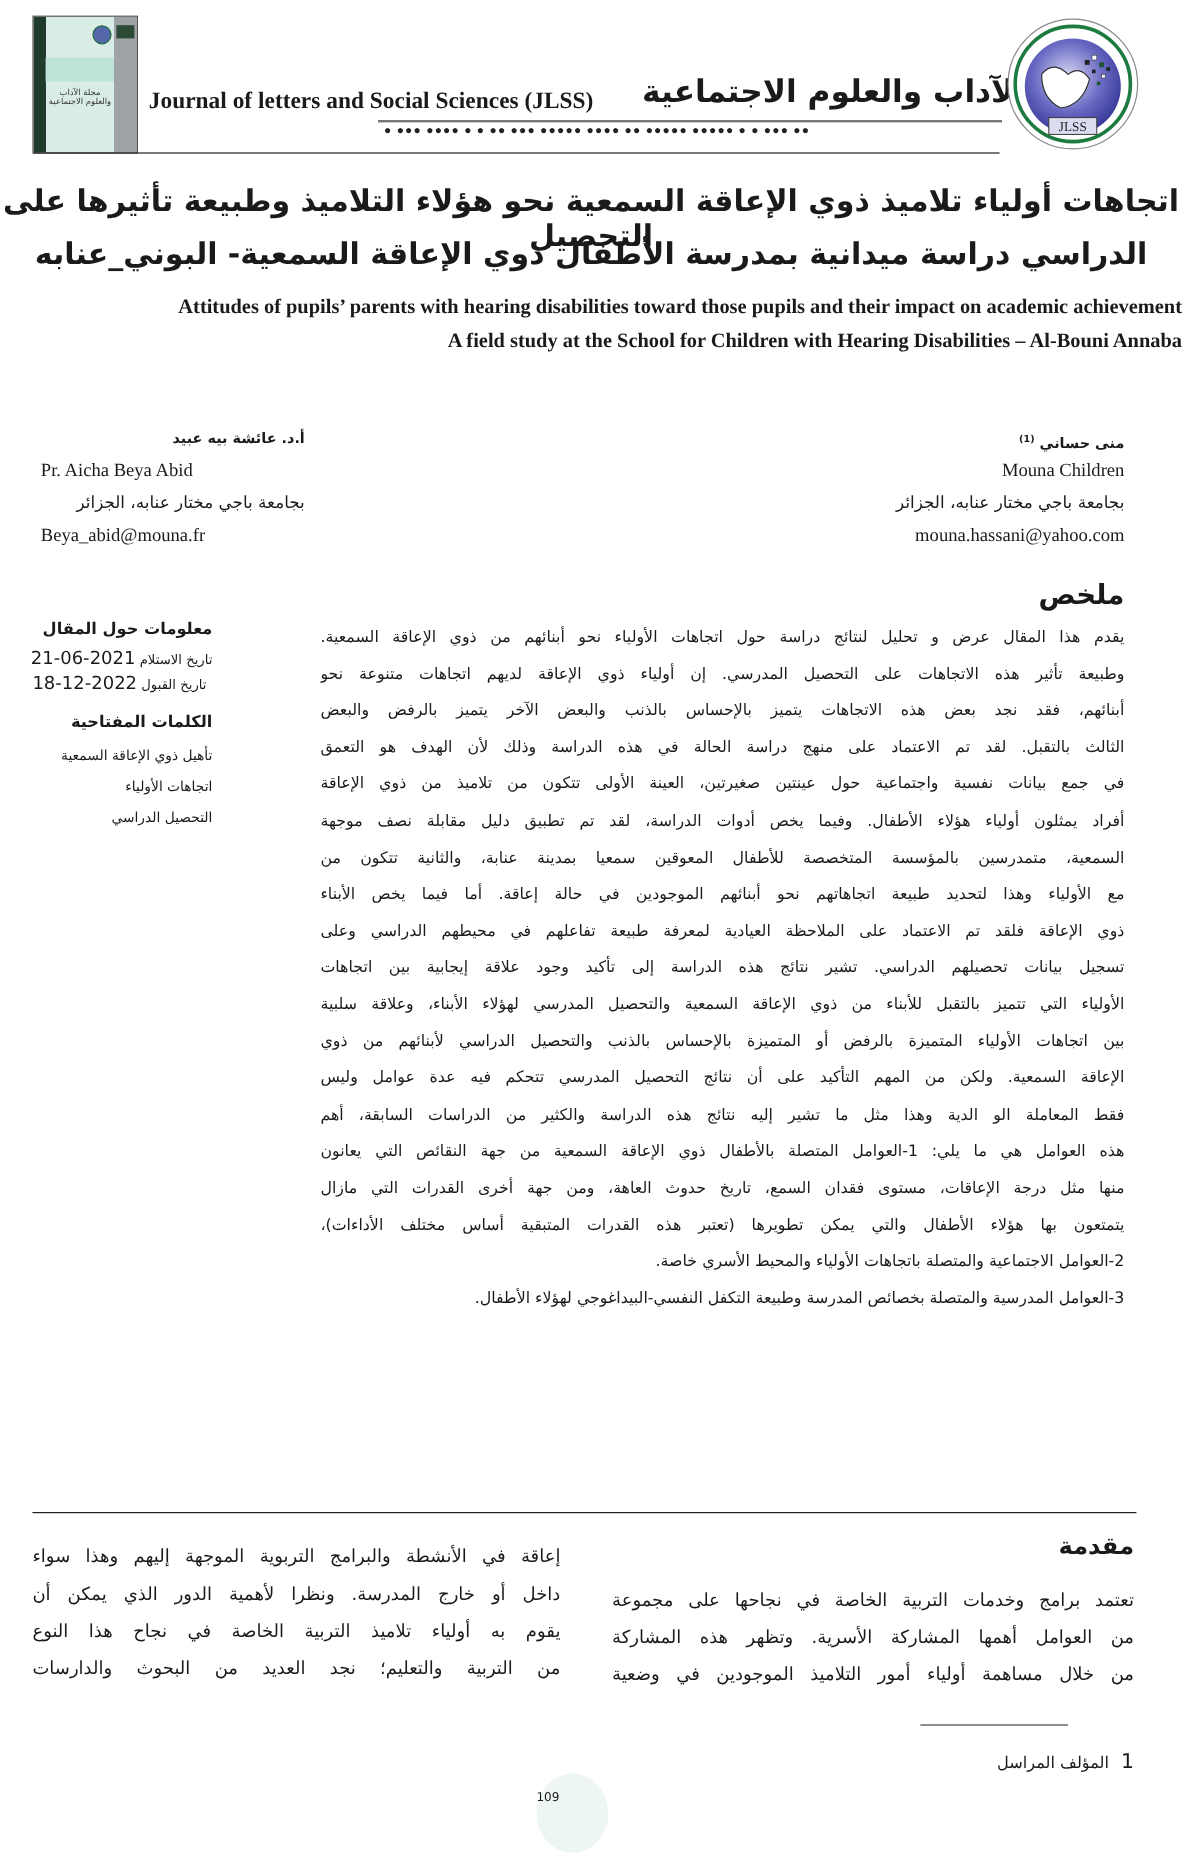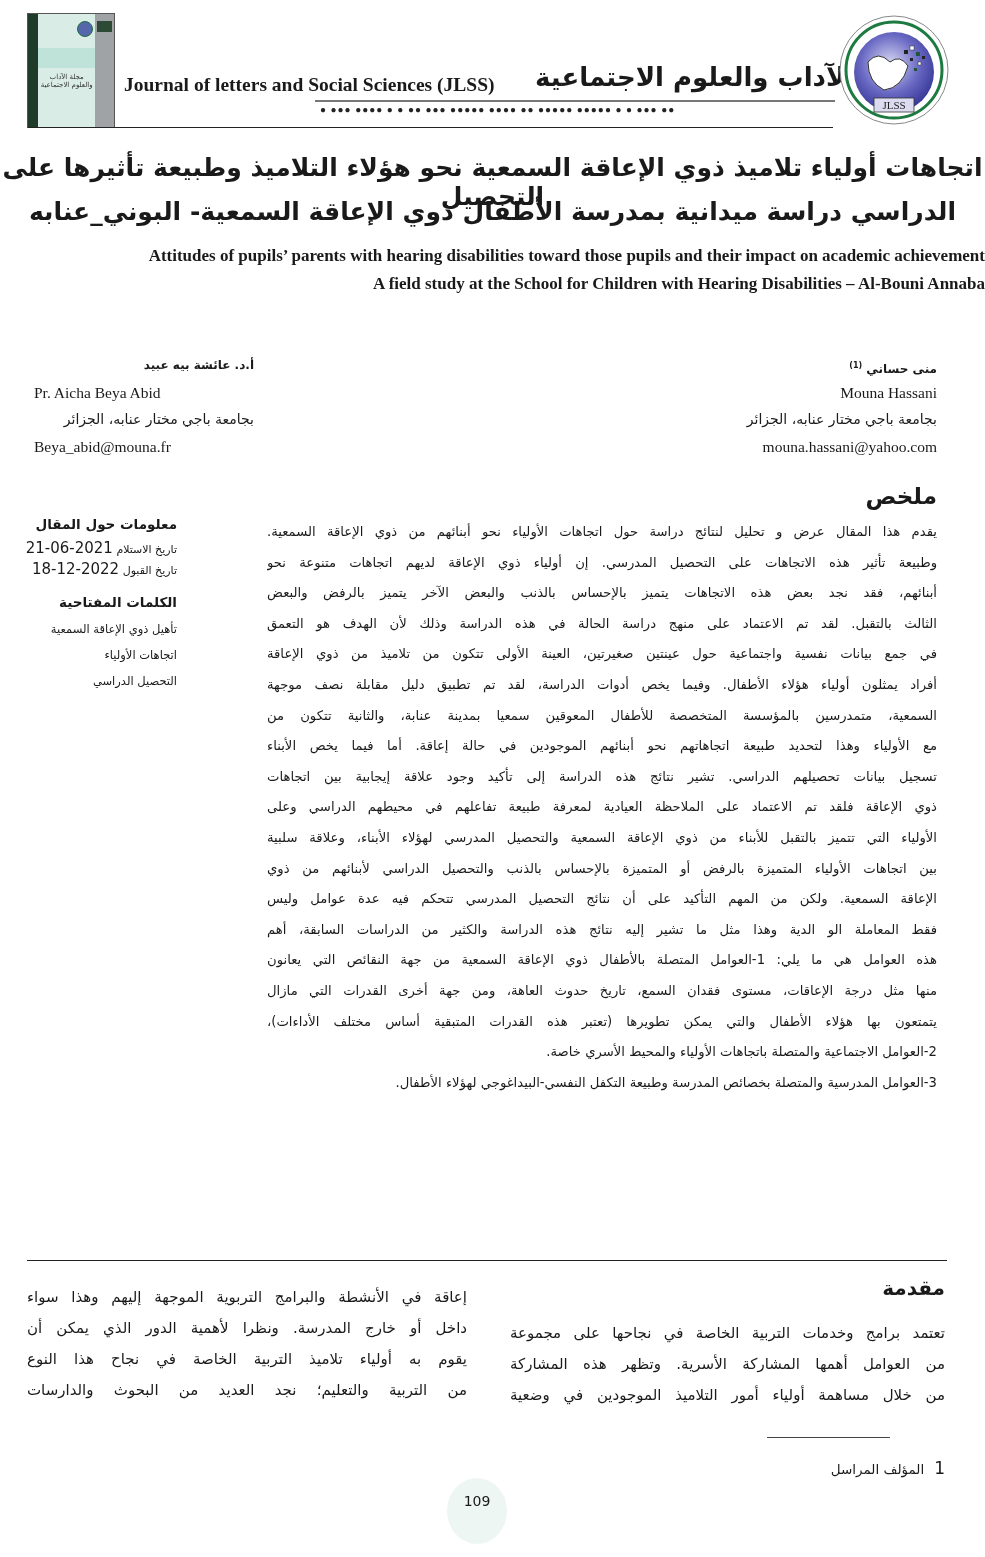--- a/index.html
+++ b/index.html
@@ -40,38 +40,38 @@
 
   
   #abstract-head { right: 48px; top: 483px; font-size: 23px; font-weight: bold; direction: rtl; font-family: "DejaVu Sans", sans-serif; }
   #abstract { right: 48px; top: 517px; width: 670px; direction: rtl; text-align: justify; font-family: "DejaVu Sans", sans-serif; font-size: 13.2px; }
   #abstract .ln { height: 30.6px; line-height: 30.6px; white-space: nowrap; overflow: hidden; text-align-last: justify; }
   #abstract .ln.last { text-align-last: right; }
 
   
   #side { left: 27px; top: 510px; width: 150px; direction: rtl; text-align: left; font-family: "DejaVu Sans", sans-serif; }
   .side-head { font-size: 13.5px; font-weight: bold; height: 28px; line-height: 28px; text-align: right; }
-  .side-row { font-size: 11px; height: 21px; line-height: 21px; text-align: right; white-space: nowrap; }
+  .side-row { font-size: 11px; height: 21px; line-height: 21px; white-space: nowrap; }
   .side-row .val { font-size: 15px; }
   .side-kw { font-size: 11.5px; height: 26px; line-height: 26px; text-align: right; white-space: nowrap; }
 
   #divider { left: 27px; top: 1260px; width: 920px; height: 1px; background: #222; }
 
   
   #intro-head { right: 40px; top: 1276px; font-size: 20px; font-weight: bold; direction: rtl; font-family: "DejaVu Sans", sans-serif; }
   .col { direction: rtl; font-family: "DejaVu Sans", sans-serif; font-size: 15px; }
   .col .ln { height: 31px; line-height: 31px; white-space: nowrap; text-align-last: justify; text-align: justify; overflow: hidden; }
   #intro-right { right: 40px; top: 1318px; width: 435px; }
   #intro-left { left: 27px; top: 1282px; width: 440px; }
 
   #fn-line { left: 767px; top: 1437px; width: 123px; height: 1px; background: #444; }
   #footnote { right: 40px; top: 1458px; direction: rtl; font-family: "DejaVu Sans", sans-serif; font-size: 13.5px; white-space: nowrap; }
   #footnote .num { font-size: 17px; margin-left: 10px; }
   #page-circle { left: 447px; top: 1478px; width: 60px; height: 66px; border-radius: 50%; background: #eef6f3; }
-  #page-num { left: 447px; top: 1493px; width: 60px; text-align: center; font-size: 14px; font-family: "DejaVu Sans", sans-serif; }
+  #page-num { left: 447px; top: 1493px; width: 60px; text-align: left; font-size: 10px; font-family: "DejaVu Sans", sans-serif; }
 </style>
 </head>
 <body>
 
 <div id="cover" class="abs">
   <div class="band"></div>
   <div class="seal"></div>
   <div class="tag"></div>
   <div class="title">مجلة الآداب والعلوم الاجتماعية</div>
 </div>
@@ -104,21 +104,21 @@
   <text x="56" y="99" text-anchor="middle" font-family="Liberation Serif, serif" font-size="11" fill="#222">JLSS</text>
 </svg>
 
 <div id="title-ar-1" class="abs ar-title">اتجاهات أولياء تلاميذ ذوي الإعاقة السمعية نحو هؤلاء التلاميذ وطبيعة تأثيرها على التحصيل</div>
 <div id="title-ar-2" class="abs ar-title">الدراسي دراسة ميدانية بمدرسة الأطفال ذوي الإعاقة السمعية- البوني_عنابه</div>
 <div id="title-en-1" class="abs en-title">Attitudes of pupils’ parents with hearing disabilities toward those pupils and their impact on academic achievement</div>
 <div id="title-en-2" class="abs en-title">A field study at the School for Children with Hearing Disabilities – Al-Bouni Annaba</div>
 
 <div id="a1" class="abs auth auth-block">
   <div class="rtl auth-ar-name"><span>منى حساني</span> <sup style="font-size:8px">(1)</sup></div>
-  <div class="lserif">Mouna Hassani</div>
+  <div class="lserif">Mouna Children</div>
   <div class="rtl auth-aff">بجامعة باجي مختار عنابه، الجزائر</div>
   <div class="lserif">mouna.hassani@yahoo.com</div>
 </div>
 <div id="a2" class="abs auth auth-block" style="width:220px;">
   <div class="rtl auth-ar-name" style="text-align:right;">أ.د. عائشة بيه عبيد</div>
   <div class="lserif">Pr. Aicha Beya Abid</div>
   <div class="rtl auth-aff" style="text-align:right;">بجامعة باجي مختار عنابه، الجزائر</div>
   <div class="lserif">Beya_abid@mouna.fr</div>
 </div>
 
@@ -141,22 +141,22 @@
 <div id="abstract-head" class="abs">ملخص</div>
 <div id="abstract" class="abs">
   <div class="ln">يقدم هذا المقال عرض و تحليل لنتائج دراسة حول اتجاهات الأولياء نحو أبنائهم من ذوي الإعاقة السمعية.</div>
   <div class="ln">وطبيعة تأثير هذه الاتجاهات على التحصيل المدرسي. إن أولياء ذوي الإعاقة لديهم اتجاهات متنوعة نحو</div>
   <div class="ln">أبنائهم، فقد نجد بعض هذه الاتجاهات يتميز بالإحساس بالذنب والبعض الآخر يتميز بالرفض والبعض</div>
   <div class="ln">الثالث بالتقبل. لقد تم الاعتماد على منهج دراسة الحالة في هذه الدراسة وذلك لأن الهدف هو التعمق</div>
   <div class="ln">في جمع بيانات نفسية واجتماعية حول عينتين صغيرتين، العينة الأولى تتكون من تلاميذ من ذوي الإعاقة</div>
   <div class="ln">أفراد يمثلون أولياء هؤلاء الأطفال. وفيما يخص أدوات الدراسة، لقد تم تطبيق دليل مقابلة نصف موجهة</div>
   <div class="ln">السمعية، متمدرسين بالمؤسسة المتخصصة للأطفال المعوقين سمعيا بمدينة عنابة، والثانية تتكون من</div>
   <div class="ln">مع الأولياء وهذا لتحديد طبيعة اتجاهاتهم نحو أبنائهم الموجودين في حالة إعاقة. أما فيما يخص الأبناء</div>
+  <div class="ln">ذوي الإعاقة فلقد تم الاعتماد على الملاحظة العيادية لمعرفة طبيعة تفاعلهم في محيطهم الدراسي وعلى</div>
   <div class="ln">تسجيل بيانات تحصيلهم الدراسي. تشير نتائج هذه الدراسة إلى تأكيد وجود علاقة إيجابية بين اتجاهات</div>
-  <div class="ln">ذوي الإعاقة فلقد تم الاعتماد على الملاحظة العيادية لمعرفة طبيعة تفاعلهم في محيطهم الدراسي وعلى</div>
   <div class="ln">الأولياء التي تتميز بالتقبل للأبناء من ذوي الإعاقة السمعية والتحصيل المدرسي لهؤلاء الأبناء، وعلاقة سلبية</div>
   <div class="ln">بين اتجاهات الأولياء المتميزة بالرفض أو المتميزة بالإحساس بالذنب والتحصيل الدراسي لأبنائهم من ذوي</div>
   <div class="ln">الإعاقة السمعية. ولكن من المهم التأكيد على أن نتائج التحصيل المدرسي تتحكم فيه عدة عوامل وليس</div>
   <div class="ln">فقط المعاملة الو الدية وهذا مثل ما تشير إليه نتائج هذه الدراسة والكثير من الدراسات السابقة، أهم</div>
   <div class="ln">هذه العوامل هي ما يلي: 1-العوامل المتصلة بالأطفال ذوي الإعاقة السمعية من جهة النقائص التي يعانون</div>
   <div class="ln">منها مثل درجة الإعاقات، مستوى فقدان السمع، تاريخ حدوث العاهة، ومن جهة أخرى القدرات التي مازال</div>
   <div class="ln">يتمتعون بها هؤلاء الأطفال والتي يمكن تطويرها (تعتبر هذه القدرات المتبقية أساس مختلف الأداءات)،</div>
   <div class="ln last">2-العوامل الاجتماعية والمتصلة باتجاهات الأولياء والمحيط الأسري خاصة.</div>
   <div class="ln last">3-العوامل المدرسية والمتصلة بخصائص المدرسة وطبيعة التكفل النفسي-البيداغوجي لهؤلاء الأطفال.</div>
 </div>

